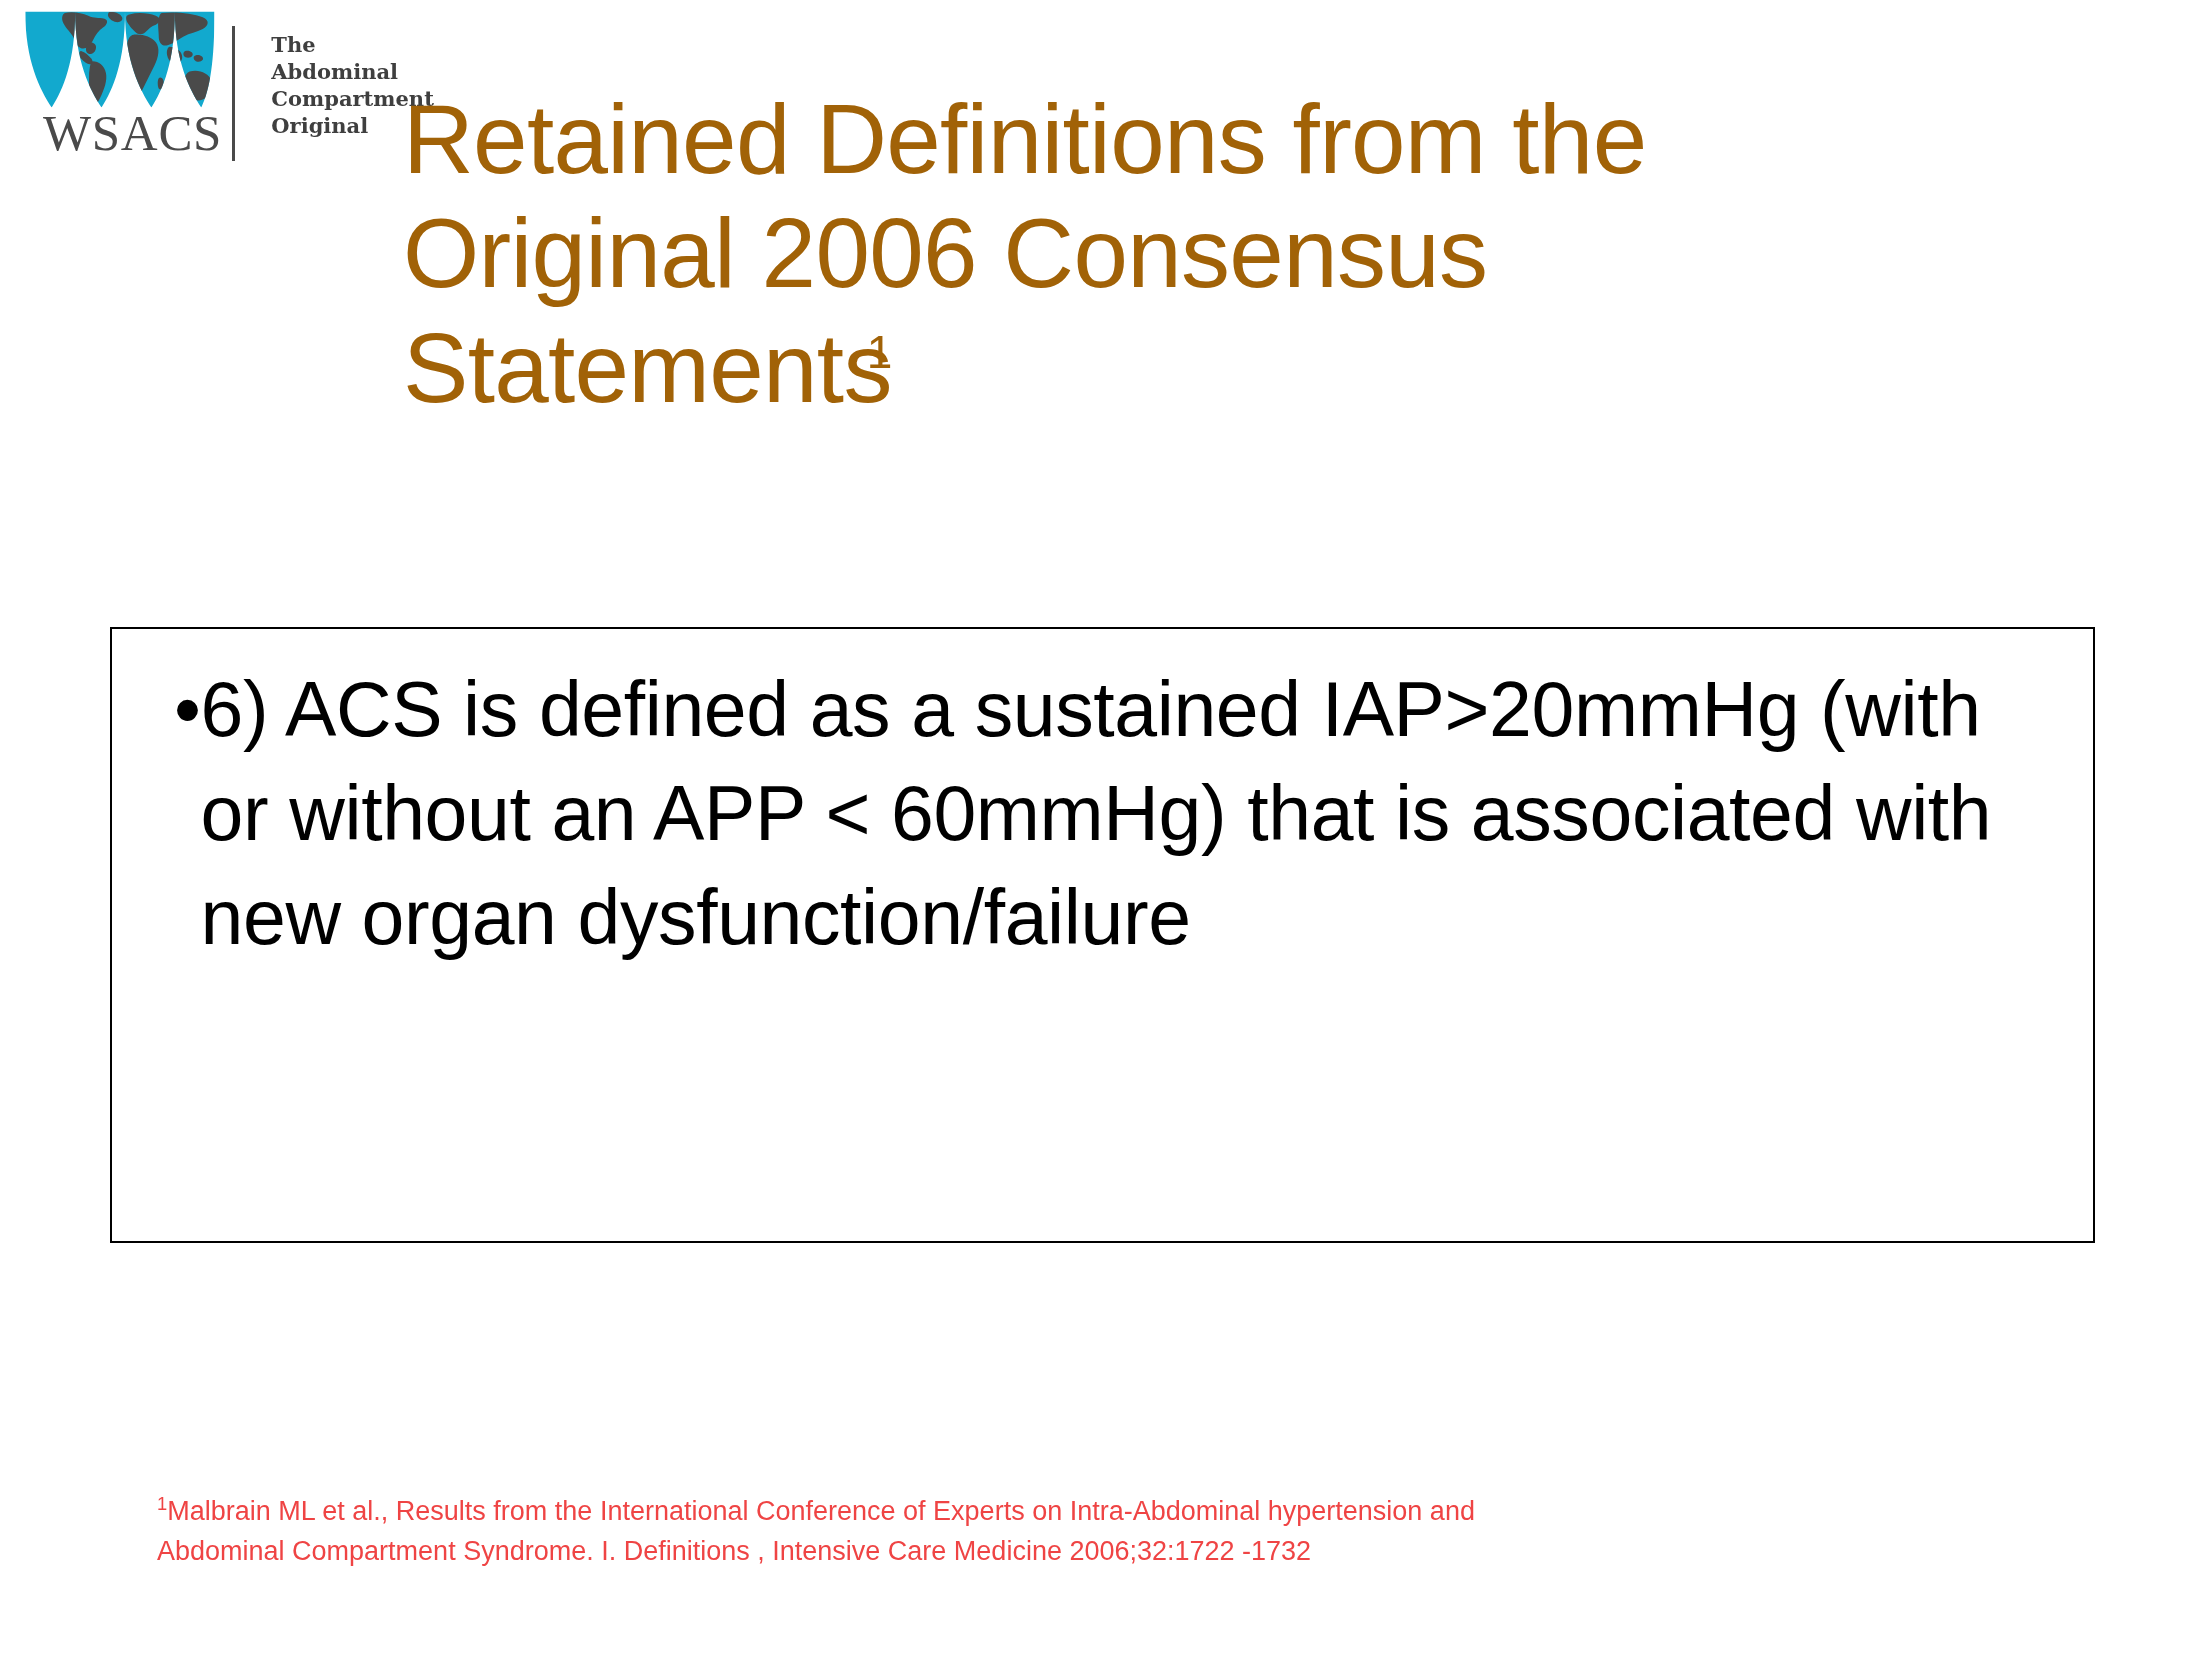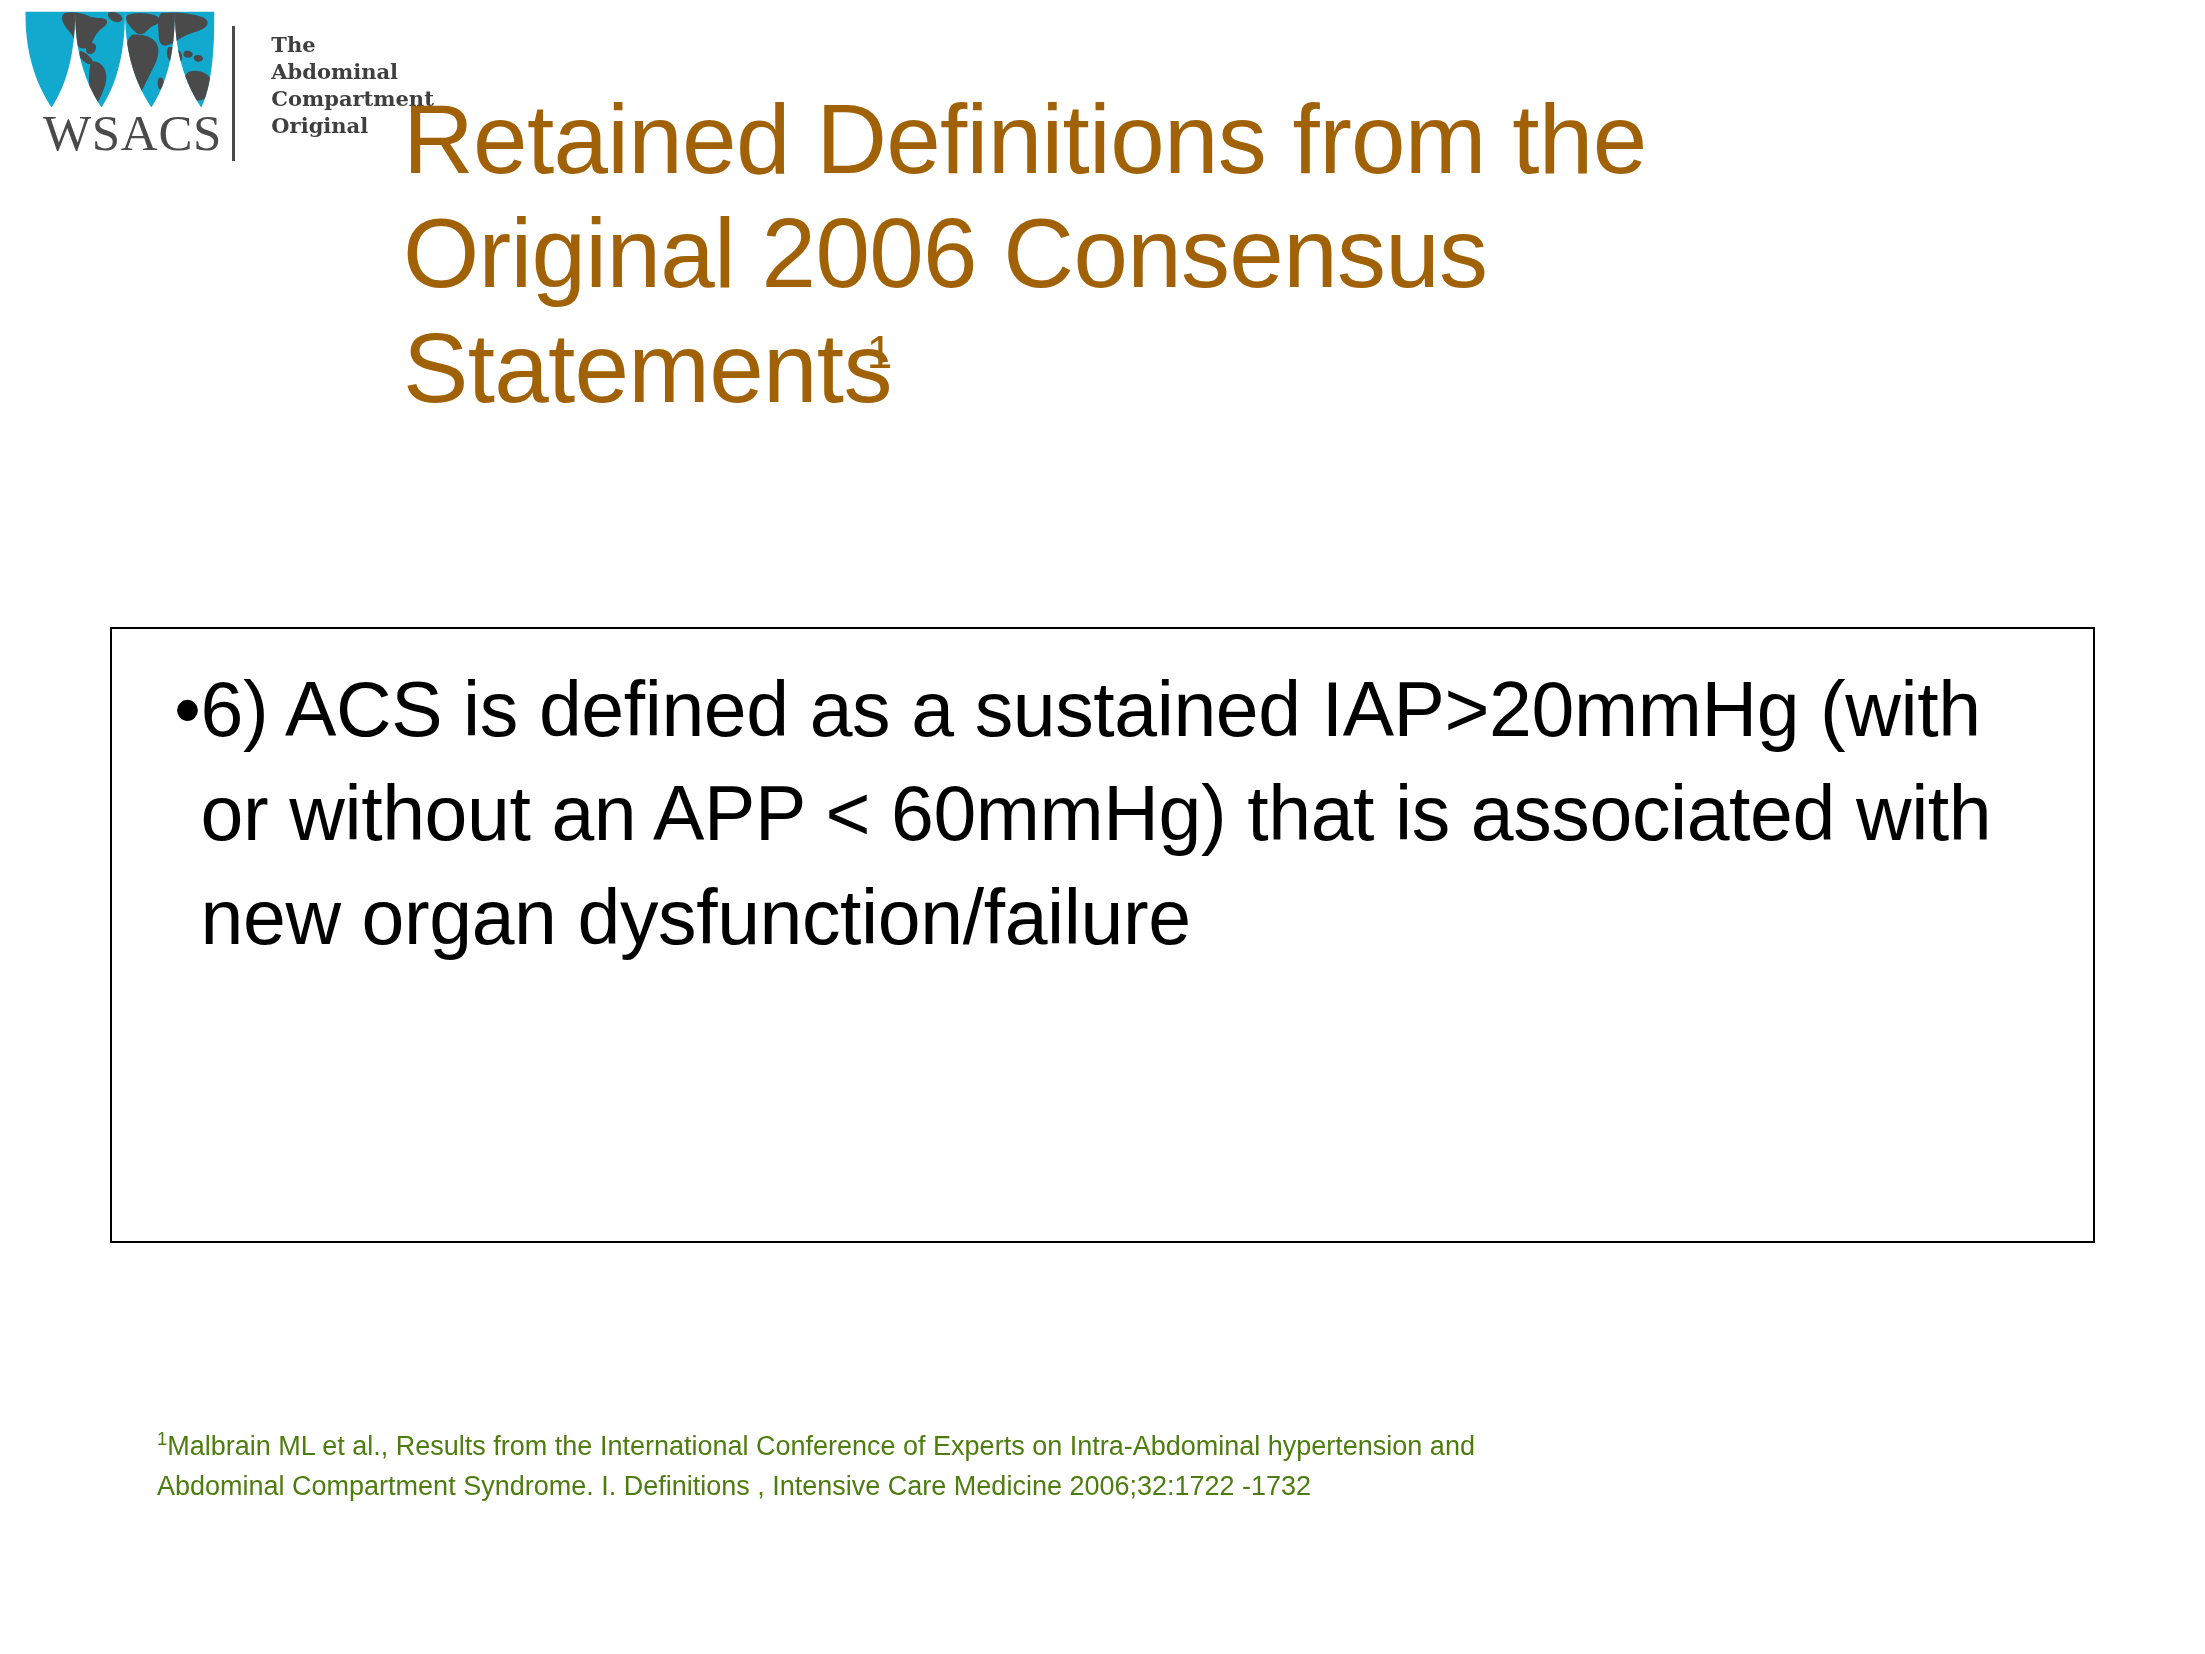--- a/index.html
+++ b/index.html
@@ -124,25 +124,25 @@
   }
   .bullet-text {
     flex: 1 1 auto;
     text-indent: 0;
   }
 
   
   #footnote {
     position: absolute;
     left: 157px;
-    top: 1427px;
+    top: 1492px;
     width: 1940px;
     font-size: 27px;
     line-height: 1.48;
-    color: #4d7c0f;
+    color: #ef4444;
   }
   #footnote div { white-space: nowrap; }
   #footnote sup {
     font-size: 0.68em;
     vertical-align: super;
     line-height: 0;
   }
 </style>
 </head>
 <body>

